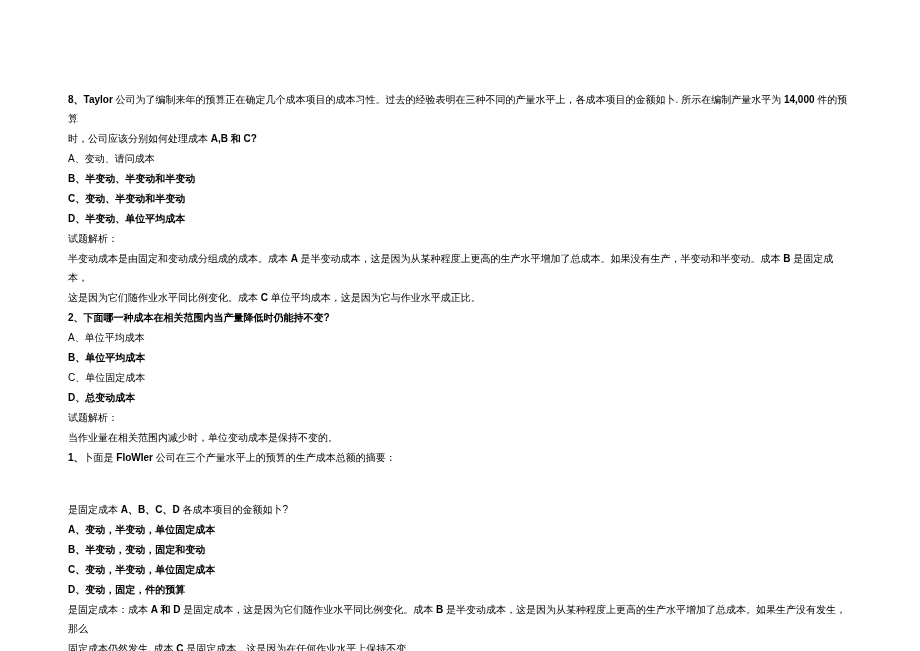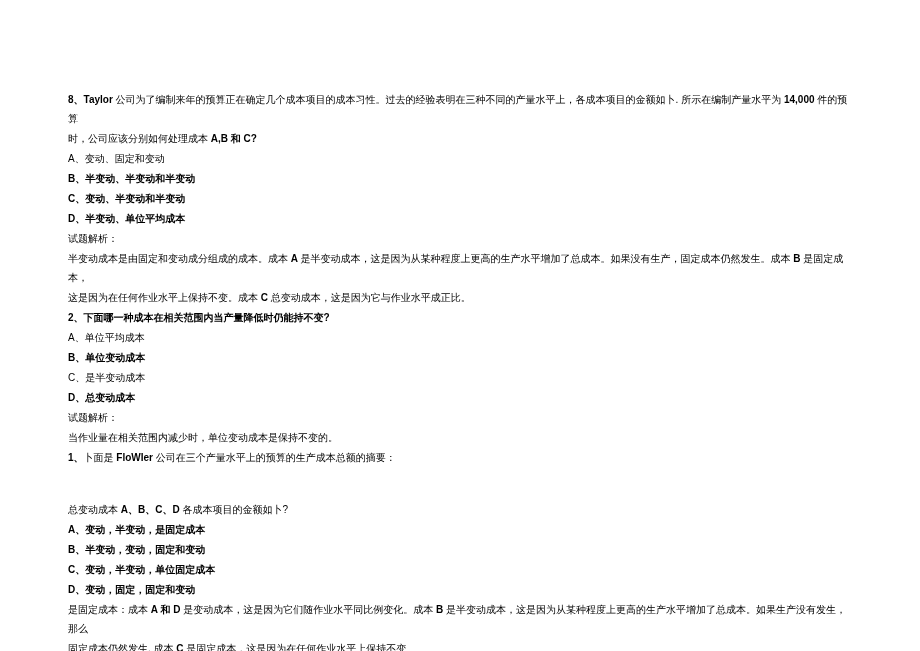--- a/index.html
+++ b/index.html
@@ -30,52 +30,52 @@
   </style>
 </head>
 <body>
 
 <div class="line">
   <span class="bold">8、Taylor </span><span>公司为了编制来年的预算正在确定几个成本项目的成本习性。过去的经验表明在三种不同的产量水平上，各成本项目的金额如卜. 所示在编制产量水平为 </span><span class="bold">14,000 </span><span>件的预算</span>
 </div>
 <div class="line">
   <span>时，公司应该分别如何处理成本 </span><span class="bold">A,B 和 C?</span>
 </div>
-<div class="line">A、变动、固定和变动</div>
+<div class="line">A、变动、请问成本</div>
 <div class="line bold">B、半变动、半变动和半变动</div>
 <div class="line bold">C、变动、半变动和半变动</div>
 <div class="line bold">D、半变动、单位平均成本</div>
 <div class="line">试题解析：</div>
 <div class="line">
-  <span>半变动成本是由固定和变动成分组成的成本。成本 </span><span class="bold">A </span><span>是半变动成本，这是因为从某种程度上更高的生产水平增加了总成本。如果没有生产，固定成本仍然发生。成本 </span><span class="bold">B </span><span>是固定成本，</span>
+  <span>半变动成本是由固定和变动成分组成的成本。成本 </span><span class="bold">A </span><span>是半变动成本，这是因为从某种程度上更高的生产水平增加了总成本。如果没有生产，半变动和半变动。成本 </span><span class="bold">B </span><span>是固定成本，</span>
 </div>
 <div class="line">
-  <span>这是因为在任何作业水平上保持不变。成本 </span><span class="bold">C </span><span>总变动成本，这是因为它与作业水平成正比。</span>
+  <span>这是因为它们随作业水平同比例变化。成本 </span><span class="bold">C </span><span>单位平均成本，这是因为它与作业水平成正比。</span>
 </div>
 
 <div class="line bold">2、下面哪一种成本在相关范围内当产量降低时仍能持不变?</div>
 <div class="line">A、单位平均成本</div>
-<div class="line bold">B、单位变动成本</div>
-<div class="line">C、是半变动成本</div>
+<div class="line bold">B、单位平均成本</div>
+<div class="line">C、单位固定成本</div>
 <div class="line bold">D、总变动成本</div>
 <div class="line">试题解析：</div>
 <div class="line">当作业量在相关范围内减少时，单位变动成本是保持不变的。</div>
 
 <div class="line">
   <span class="bold">1、</span><span>卜面是 </span><span class="bold">FloWIer </span><span>公司在三个产量水平上的预算的生产成本总额的摘要：</span>
 </div>
 
 <div class="spacer"></div>
 <div class="spacer"></div>
 
 <div class="line">
-  <span>总变动成本 </span><span class="bold">A、B、C、D </span><span>各成本项目的金额如卜?</span>
+  <span>是固定成本 </span><span class="bold">A、B、C、D </span><span>各成本项目的金额如卜?</span>
 </div>
-<div class="line bold">A、变动，半变动，是固定成本</div>
+<div class="line bold">A、变动，半变动，单位固定成本</div>
 <div class="line bold">B、半变动，变动，固定和变动</div>
 <div class="line bold">C、变动，半变动，单位固定成本</div>
-<div class="line bold">D、变动，固定，固定和变动</div>
+<div class="line bold">D、变动，固定，件的预算</div>
 <div class="line">
-  <span>是固定成本：成本 </span><span class="bold">A 和 D </span><span>是变动成本，这是因为它们随作业水平同比例变化。成本 </span><span class="bold">B </span><span>是半变动成本，这是因为从某种程度上更高的生产水平增加了总成本。如果生产没有发生，那么</span>
+  <span>是固定成本：成本 </span><span class="bold">A 和 D </span><span>是固定成本，这是因为它们随作业水平同比例变化。成本 </span><span class="bold">B </span><span>是半变动成本，这是因为从某种程度上更高的生产水平增加了总成本。如果生产没有发生，那么</span>
 </div>
 <div class="line">
   <span>固定成本仍然发生. 成本 </span><span class="bold">C </span><span>是固定成本，这是因为在任何作业水平上保持不变。</span>
 </div>
 
 </body></html>

